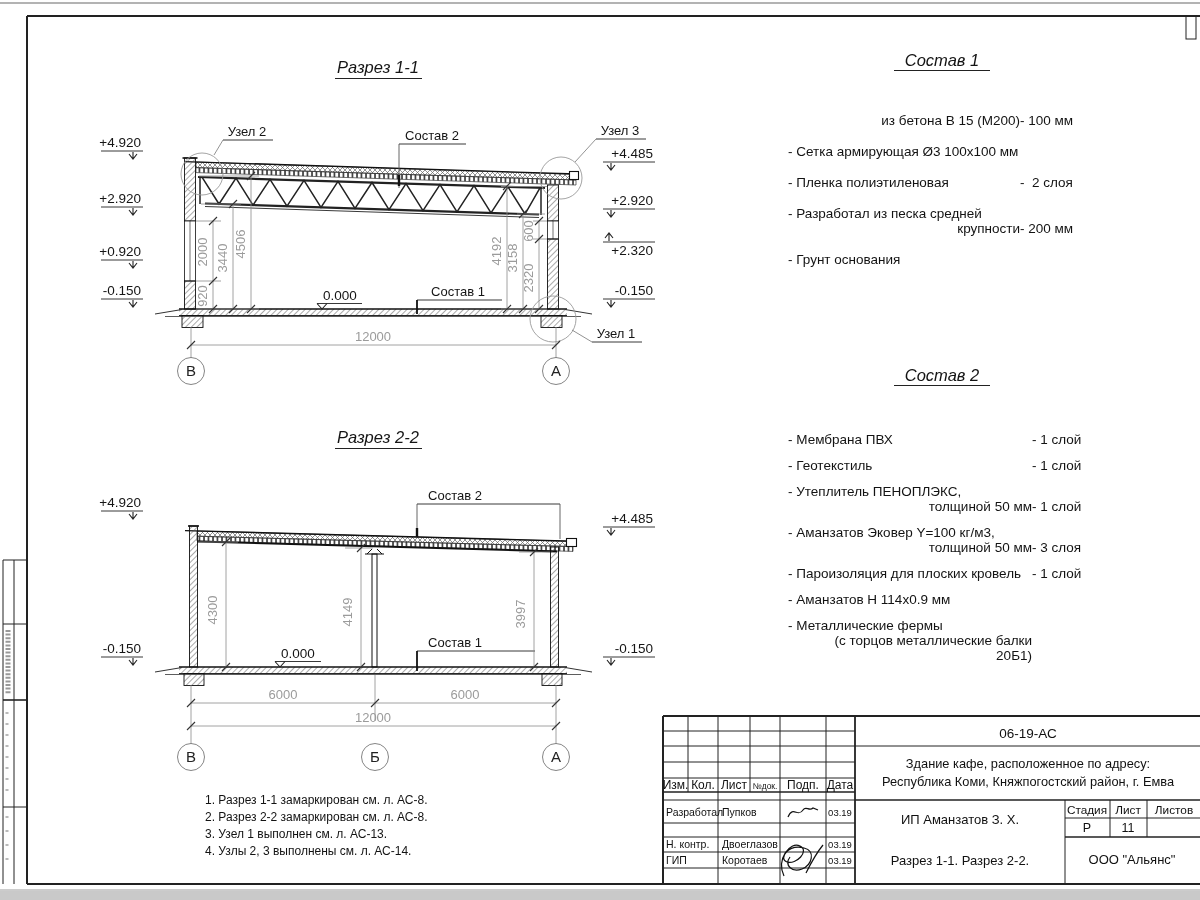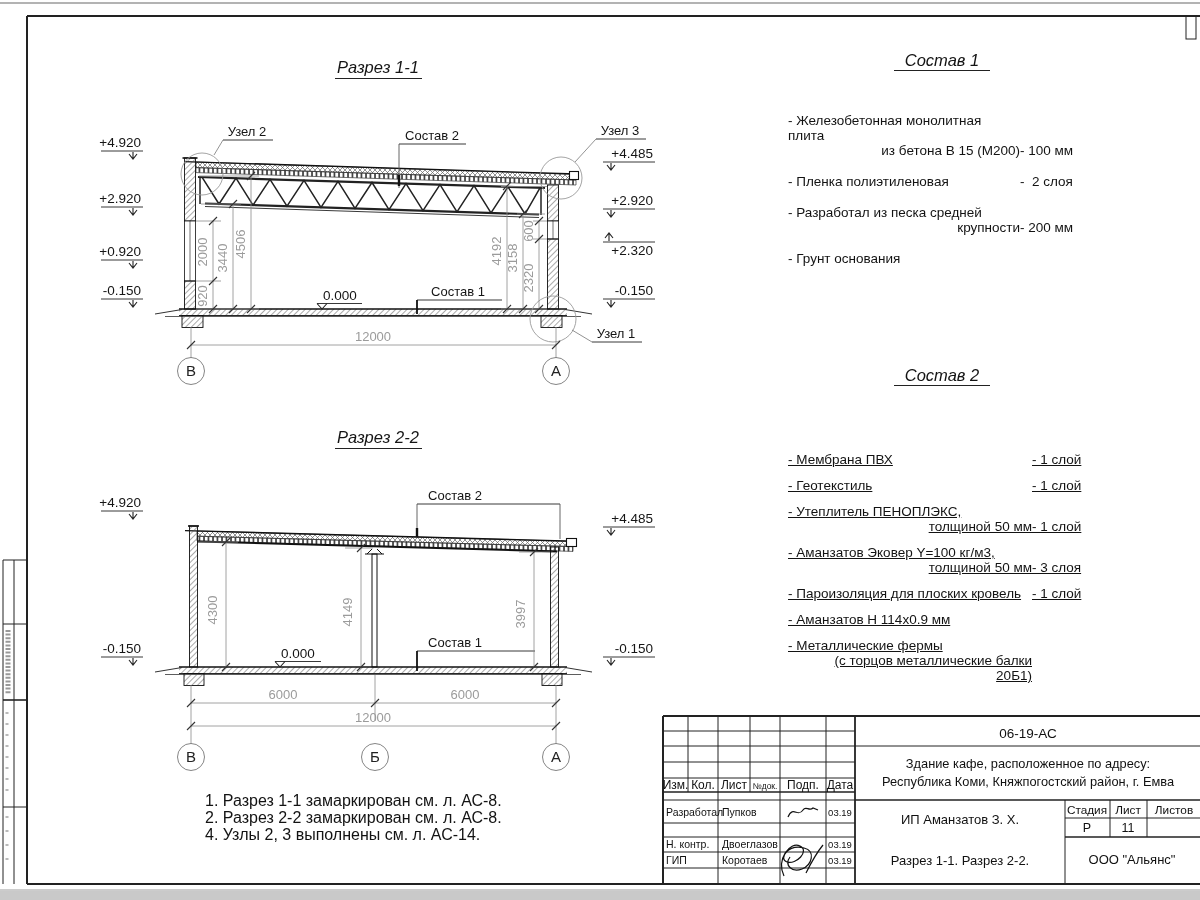--- a/index.html
+++ b/index.html
@@ -19,23 +19,23 @@
   .mitems{margin-top:0;}
   .s-item{display:flex;align-items:flex-end;}
   .s-name{flex:0 0 auto;}
   .l2{padding-left:9px;text-align:right;}
   .s-val{white-space:pre;text-align:right;}
   #sostav1 .s-item{margin-bottom:16px;}
   #sostav1 .s-name{width:232px;}
   #sostav1 .mitems{margin-top:42px;}
   #sostav2 .s-item{margin-bottom:11px;}
   #sostav2 .s-name{width:244px;}
-  #sostav2 .mitems{margin-top:66px;text-decoration:underline;}
+  #sostav2 .mitems{margin-top:46px;}
   
-  .notes{position:absolute;left:205px;top:792px;font-size:16px;line-height:17px;color:#131313;}
+  .notes{position:absolute;left:205px;top:792px;font-size:12px;line-height:17px;color:#131313;}
 </style>
 </head>
 <body>
 
 <svg class="abs" style="left:0;top:0" width="1200" height="900" viewBox="0 0 1200 900">
   <line x1="0" y1="3" x2="1200" y2="3" stroke="#9a9a9a" stroke-width="1.5"></line>
   <line x1="27" y1="16" x2="1200" y2="16" stroke="#222" stroke-width="2"></line>
   <line x1="27" y1="16" x2="27" y2="884" stroke="#222" stroke-width="2"></line>
   <line x1="27" y1="884" x2="1200" y2="884" stroke="#222" stroke-width="2"></line>
   <rect x="1186" y="16" width="10" height="23" fill="none" stroke="#222" stroke-width="1"></rect>
@@ -343,24 +343,30 @@
     <text class="axtxt" x="280" y="337" text-anchor="middle">Б</text>
     <text class="axtxt" x="461" y="337" text-anchor="middle">А</text>
   </g>
 </svg>
 
 <div class="mlist" id="sostav1" style="top:53px">
   <div class="mtitle">Состав 1</div>
   <div class="mitems">
     <div class="s-item">
       <div class="s-name">
-          <div>- Железобетонная  монолитная плита</div>
           <div class="l2">из бетона В 15 (М200)</div>
         </div>
       <div class="s-val">- 100 мм</div>
+    </div>
+    <div class="s-item">
+      <div class="s-name">
+          <div>- Сетка армирующая Ø3 100х100 мм</div>
+          <div class="l2"></div>
+        </div>
+      <div class="s-val"></div>
     </div>
     <div class="s-item">
       <div class="s-name">
           <div>- Пленка полиэтиленовая</div>
           <div class="l2"></div>
         </div>
       <div class="s-val">-  2 слоя</div>
     </div>
     <div class="s-item">
       <div class="s-name">
@@ -430,20 +436,21 @@
           <div class="l2">(с торцов металлические балки 20Б1)</div>
         </div>
       <div class="s-val"></div>
     </div>
   </div>
 </div>
 
 <div class="notes">
   <div>1. Разрез 1-1 замаркирован см. л. АС-8.</div>
   <div>2. Разрез 2-2 замаркирован см. л. АС-8.</div>
+  <div>3. Узел 1 выполнен см. л. АС-13.</div>
   <div>4. Узлы 2, 3 выполнены см. л. АС-14.</div>
 </div>
 
 <svg class="abs" style="left:660px;top:713px" width="540" height="175" viewBox="0 0 540 175">
   <g stroke="#222" stroke-width="1" fill="none">
     <line x1="3" y1="3" x2="540" y2="3" stroke-width="2"></line>
     <line x1="3" y1="3" x2="3" y2="171" stroke-width="2"></line>
     <line x1="3" y1="171" x2="540" y2="171" stroke-width="2"></line>
 
     <line x1="3" y1="18" x2="195" y2="18"></line>

